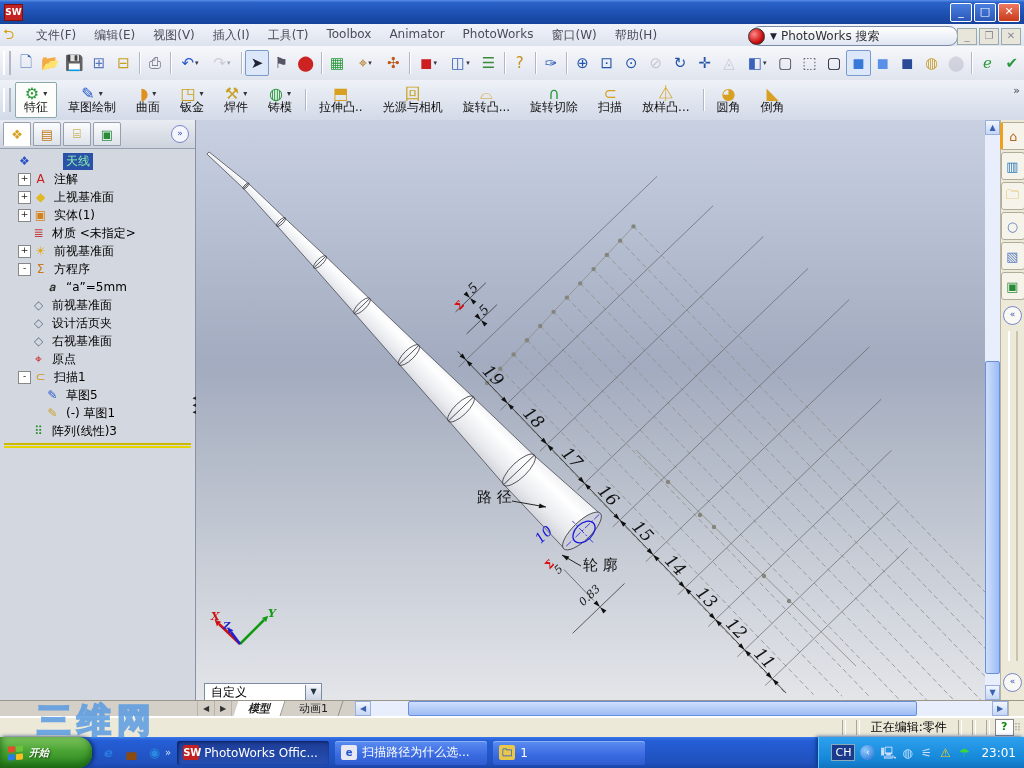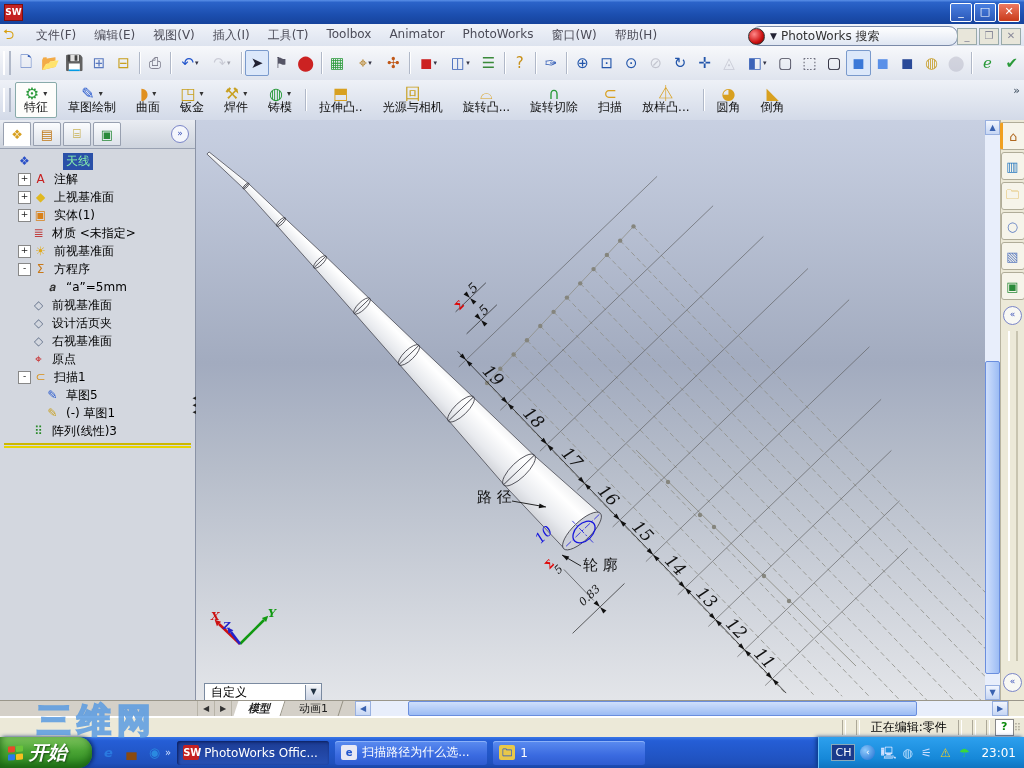--- a/index.html
+++ b/index.html
@@ -126,21 +126,21 @@
   .ssep{width:2px;height:15px;border-left:1px solid #aca899;border-right:1px solid #fff;margin:0 5px;}
   #statusbar .stext{padding:0 6px;}
   #statusbar .shelp{width:17px;height:15px;background:#fff;border:1px solid #888;color:#0a8a0a;
     font-weight:bold;font-size:11px;text-align:center;line-height:13px;}
   #statusbar .grip{margin-left:auto;margin-right:2px;color:#aca899;font-size:10px;letter-spacing:1px;}
   
   #taskbar{position:absolute;left:0;top:737px;width:1024px;height:31px;
     background:linear-gradient(#3a77e8 0%,#255ed6 12%,#1f50bc 85%,#1a46a8 100%);display:flex;align-items:center;}
   #startbtn{width:92px;height:31px;border-radius:0 14px 14px 0;
     background:linear-gradient(#7ec45e 0%,#4aa434 45%,#2e8a22 100%);box-shadow:inset 0 -4px 8px #1a6212,2px 0 4px #0a2a6a;
-    display:flex;align-items:center;color:#fff;font-weight:bold;font-style:italic;font-size:19px;
+    display:flex;align-items:center;color:#fff;font-weight:bold;font-style:italic;font-size:10px;
     text-shadow:1px 1px 2px #1a4a12;}
   #startbtn .flag{width:16px;height:14px;margin:0 5px 0 8px;display:grid;grid-template-columns:7px 7px;
     grid-gap:1px;transform:skewY(-5deg);}
   #startbtn .flag i{height:6px;border-radius:1px;}
   .qlaunch{display:flex;align-items:center;margin-left:8px;gap:6px;}
   .qicon{width:17px;height:17px;border-radius:2px;font-size:13px;line-height:17px;text-align:center;color:#fff;}
   .qchev{color:#cfe0ff;font-size:10px;margin-left:2px;}
   .taskbtn{height:24px;margin-left:6px;width:152px;border-radius:3px;display:flex;align-items:center;
     background:linear-gradient(#5b8cf0,#3a6ae0 60%,#2f5cd0);box-shadow:inset 0 1px 0 #8ab0f8;
     color:#fff;font-size:12px;white-space:nowrap;overflow:hidden;}

